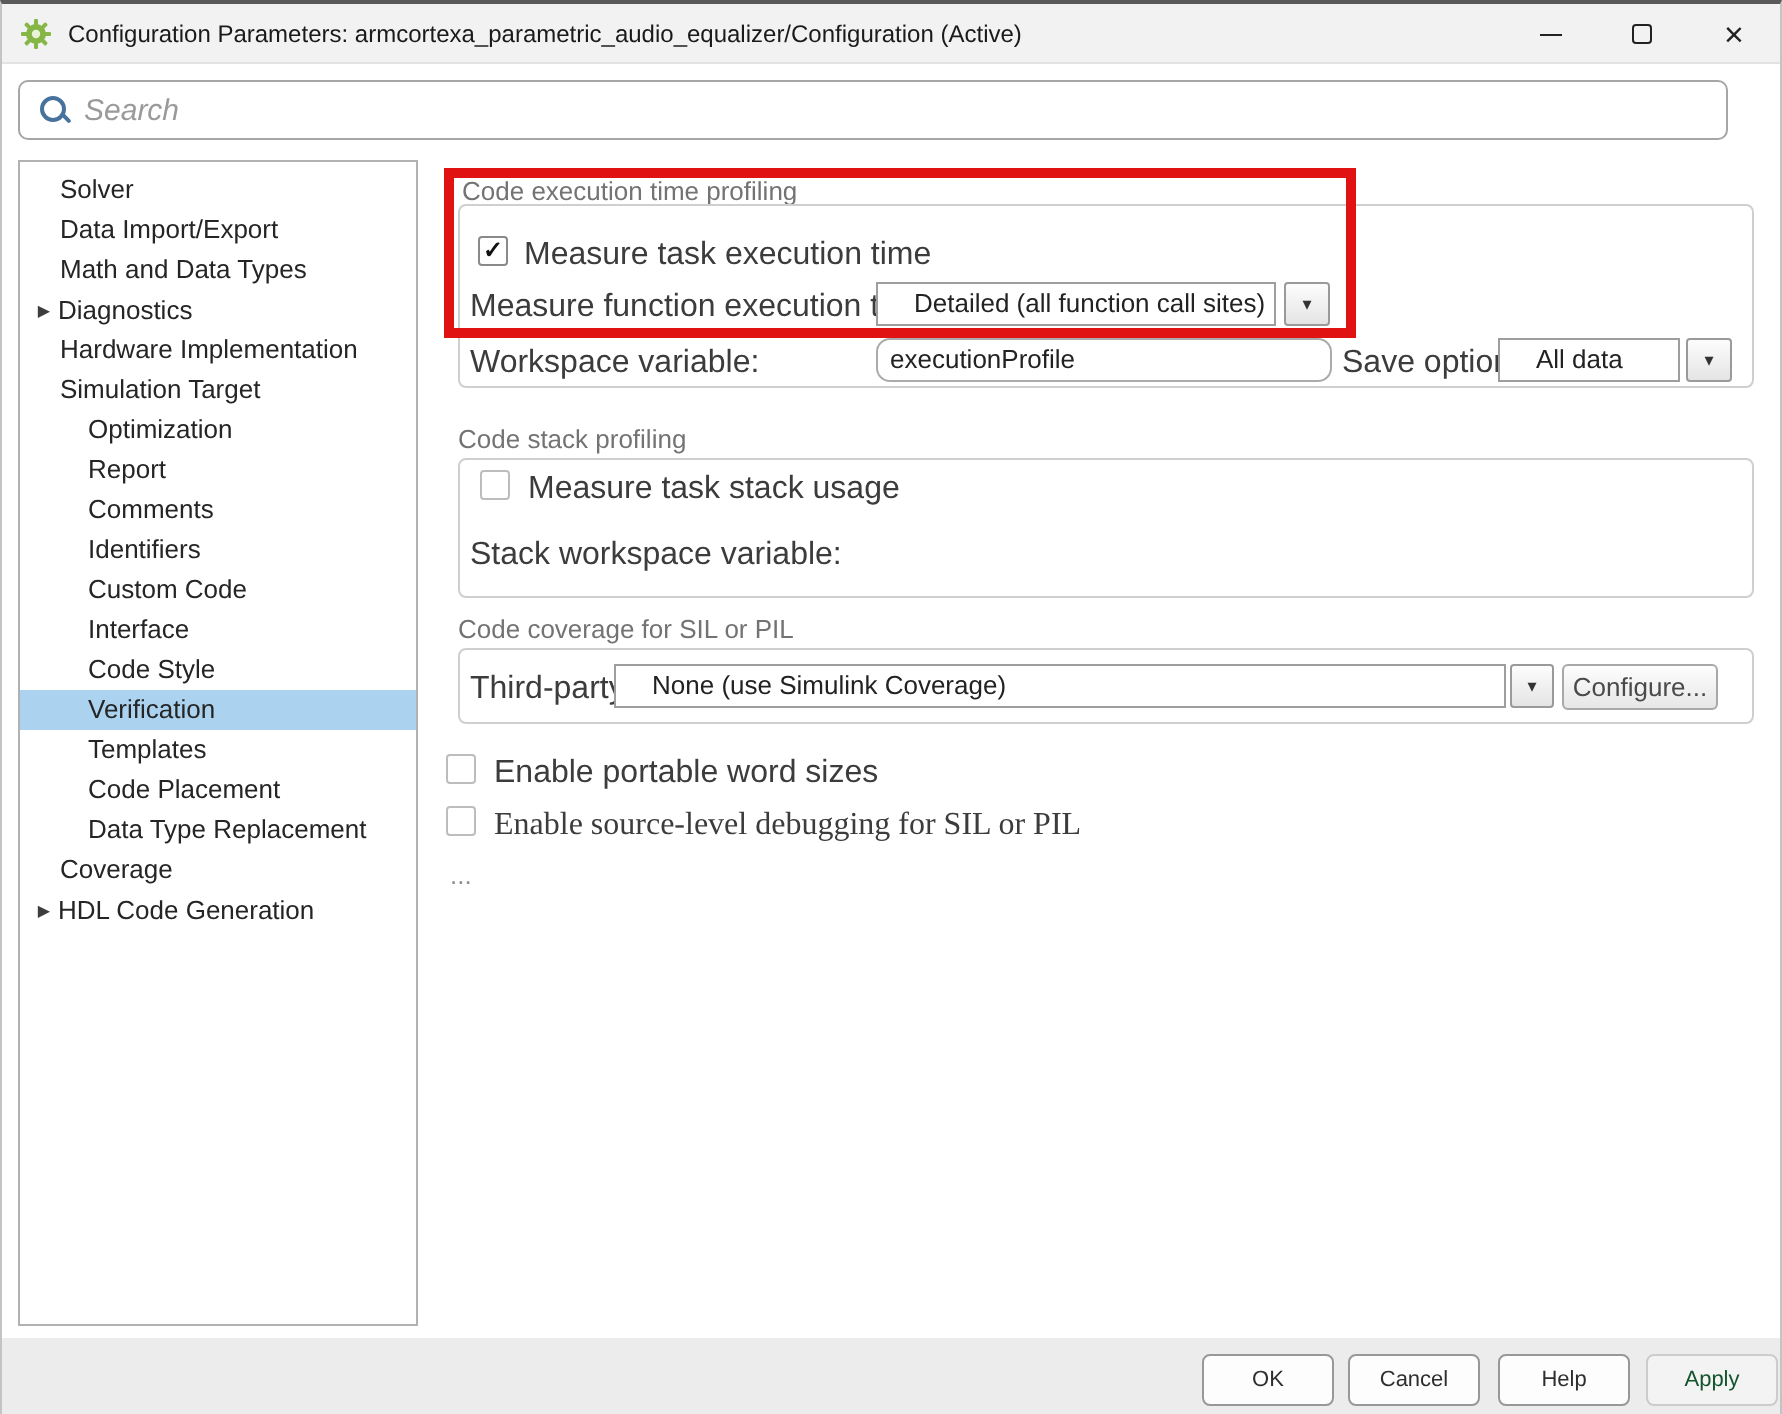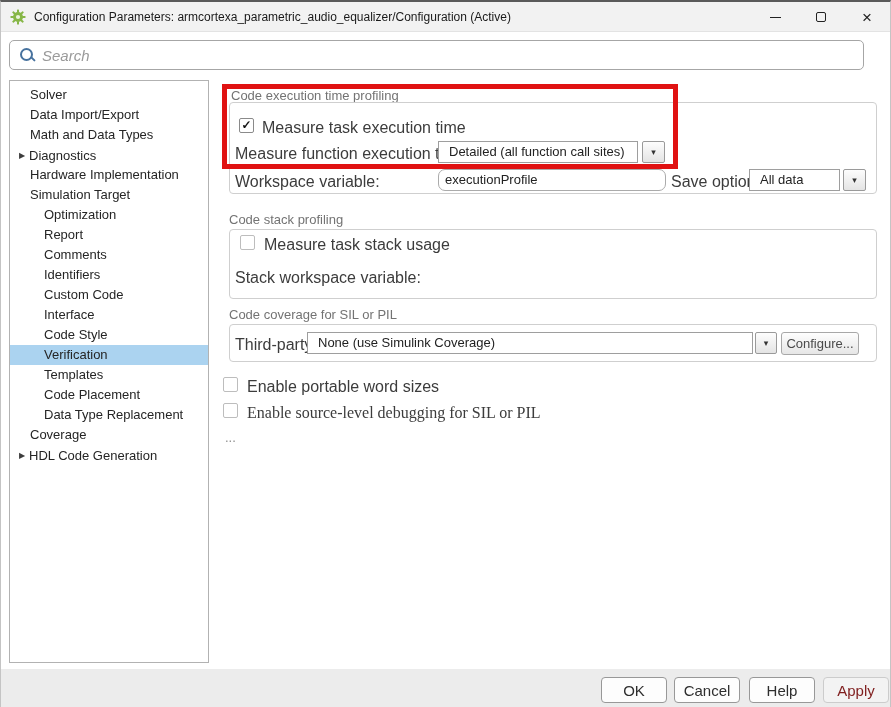--- a/index.html
+++ b/index.html
@@ -51,40 +51,40 @@
         border-radius:2px; display:flex; align-items:center; justify-content:center; }
   .cb.unchecked { border-color:#bdbdbd; }
   .cb .tick { font-size:12px; font-weight:bold; color:#111; line-height:1; margin-top:-1px; }
   .lbl { white-space:nowrap; color:#3c3c3c; }
 
   .tfield { position:absolute; height:22px; background:#fff; border:1px solid #ababab;
             font-size:13px; color:#222; padding:0 6px; line-height:20px; white-space:nowrap; overflow:hidden; }
   .tfield.disabled { background:#efefef; border-color:#d7d7d7; color:#9e9e9e; }
 
   .combo-field { position:absolute; height:22px; background:#fff; border:1px solid #9e9e9e;
-                 font-size:13px; color:#222; padding:0 10px; line-height:20px; white-space:nowrap; overflow:hidden; }
+                 font-size:13px; color:#222; padding:0 18px; line-height:20px; white-space:nowrap; overflow:hidden; }
   .combo-btn { position:absolute; height:22px; width:23px; border:1px solid #9a9a9a; border-radius:2px;
                background:linear-gradient(#fdfdfd,#e4e4e4); display:flex; align-items:center; justify-content:center; }
   .combo-btn .dd { font-size:9px; color:#333; line-height:1; }
 
   .pushbtn { position:absolute; border:1px solid #a8a8a8; border-radius:3px;
              background:linear-gradient(#fefefe,#e6e6e6); font-size:13px; color:#4a4a4a;
              display:flex; align-items:center; justify-content:center; cursor:default; }
 
   .ellipsis { color:#8f8f8f; font-size:13px; }
 
   
   .red-rect { position:absolute; left:221px; top:82px; width:456px; height:85px;
               border:5px solid #e01212; background:transparent; pointer-events:none; }
 
   
   .footer { position:absolute; left:0; bottom:0; width:100%; height:38px; background:#ececec; }
   .fbtn { position:absolute; top:8px; height:26px; width:66px; background:#fdfdfd; border:1px solid #989898;
-          border-radius:4px; font-size:15px; color:#2e2e2e; display:flex; align-items:center; justify-content:center; }
-  .fbtn.disabled { color:#7f1d1d; border-color:#cccccc; background:#f3f3f3;text-align:right; }
+          border-radius:4px; font-size:11px; color:#2e2e2e; display:flex; align-items:center; justify-content:center; }
+  .fbtn.disabled { color:#14532d; border-color:#cccccc; background:#f3f3f3;text-align:right; }
 </style>
 </head>
 <body>
 
 <div class="window">
 
   <div class="titlebar">
     <svg class="gear" viewBox="0 0 16 16">
       <g fill="#86b646">
         <circle cx="8" cy="8" r="5"></circle>

